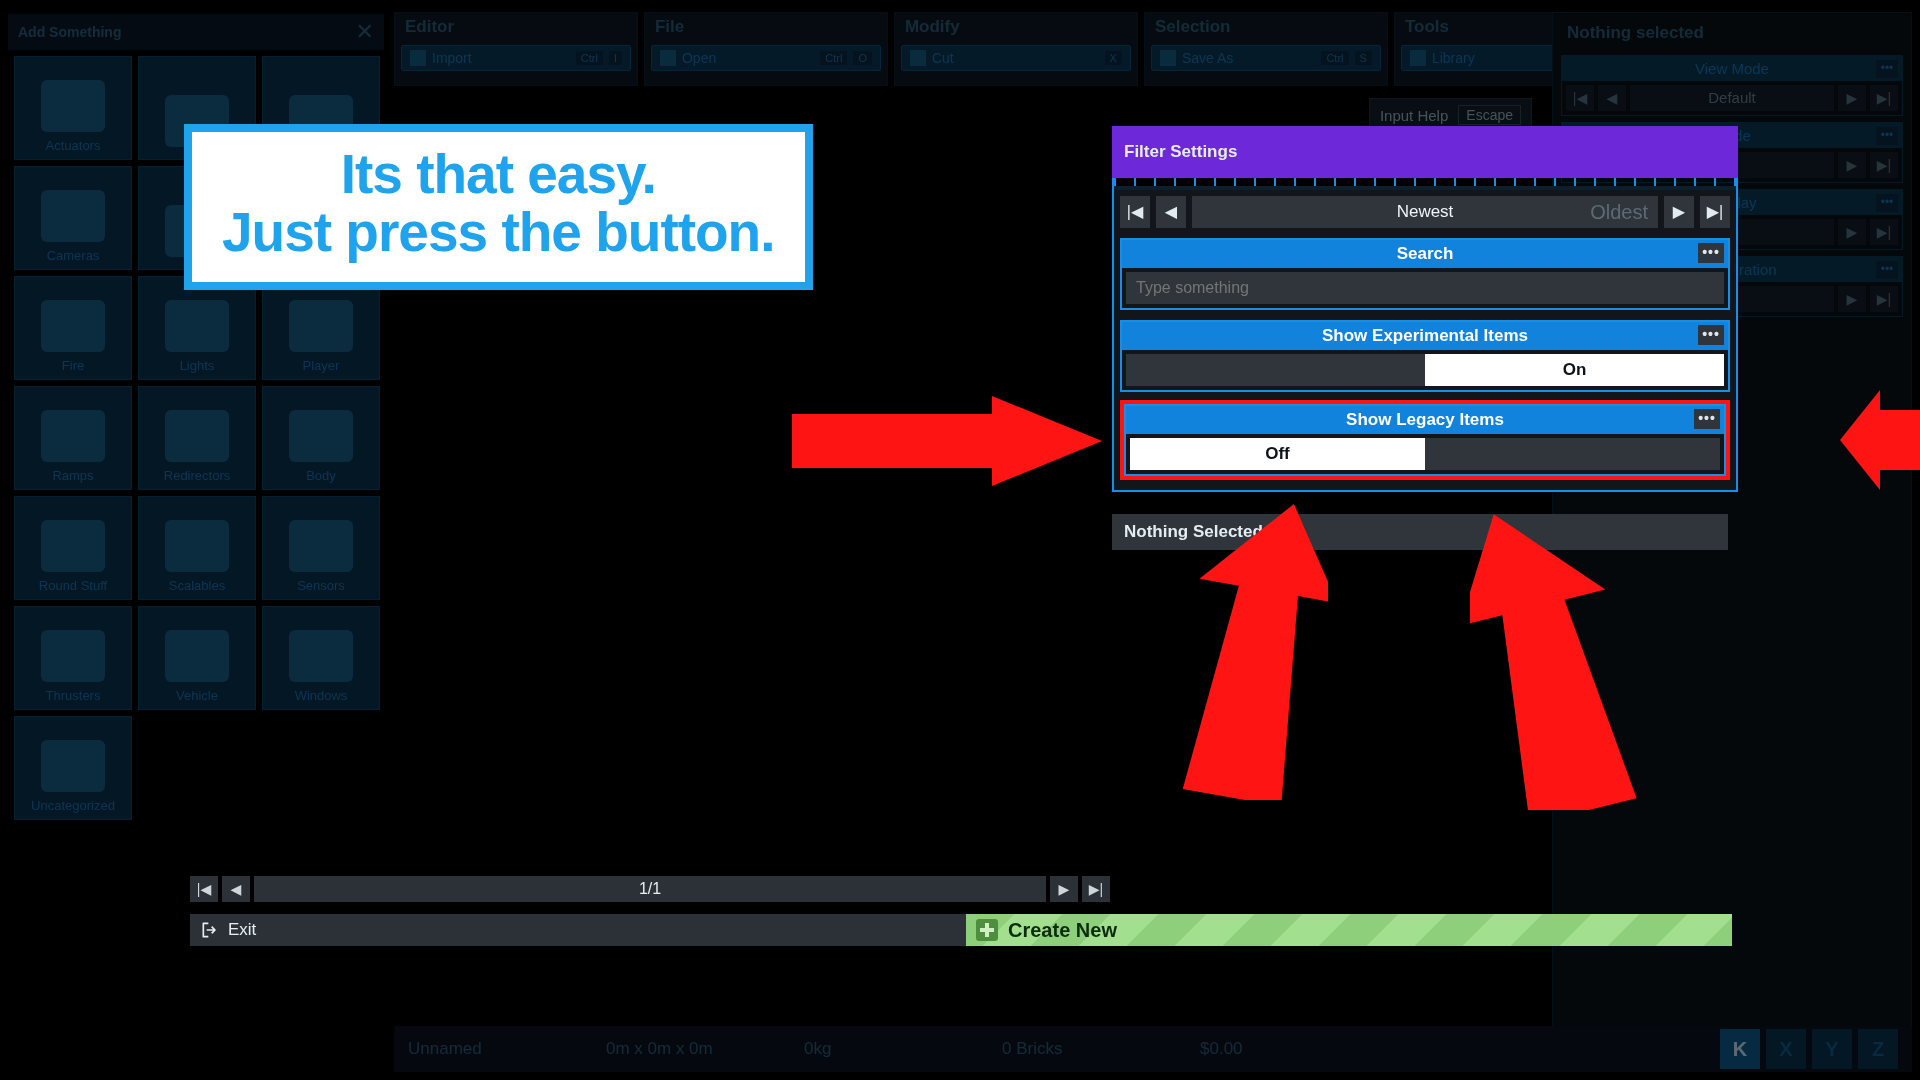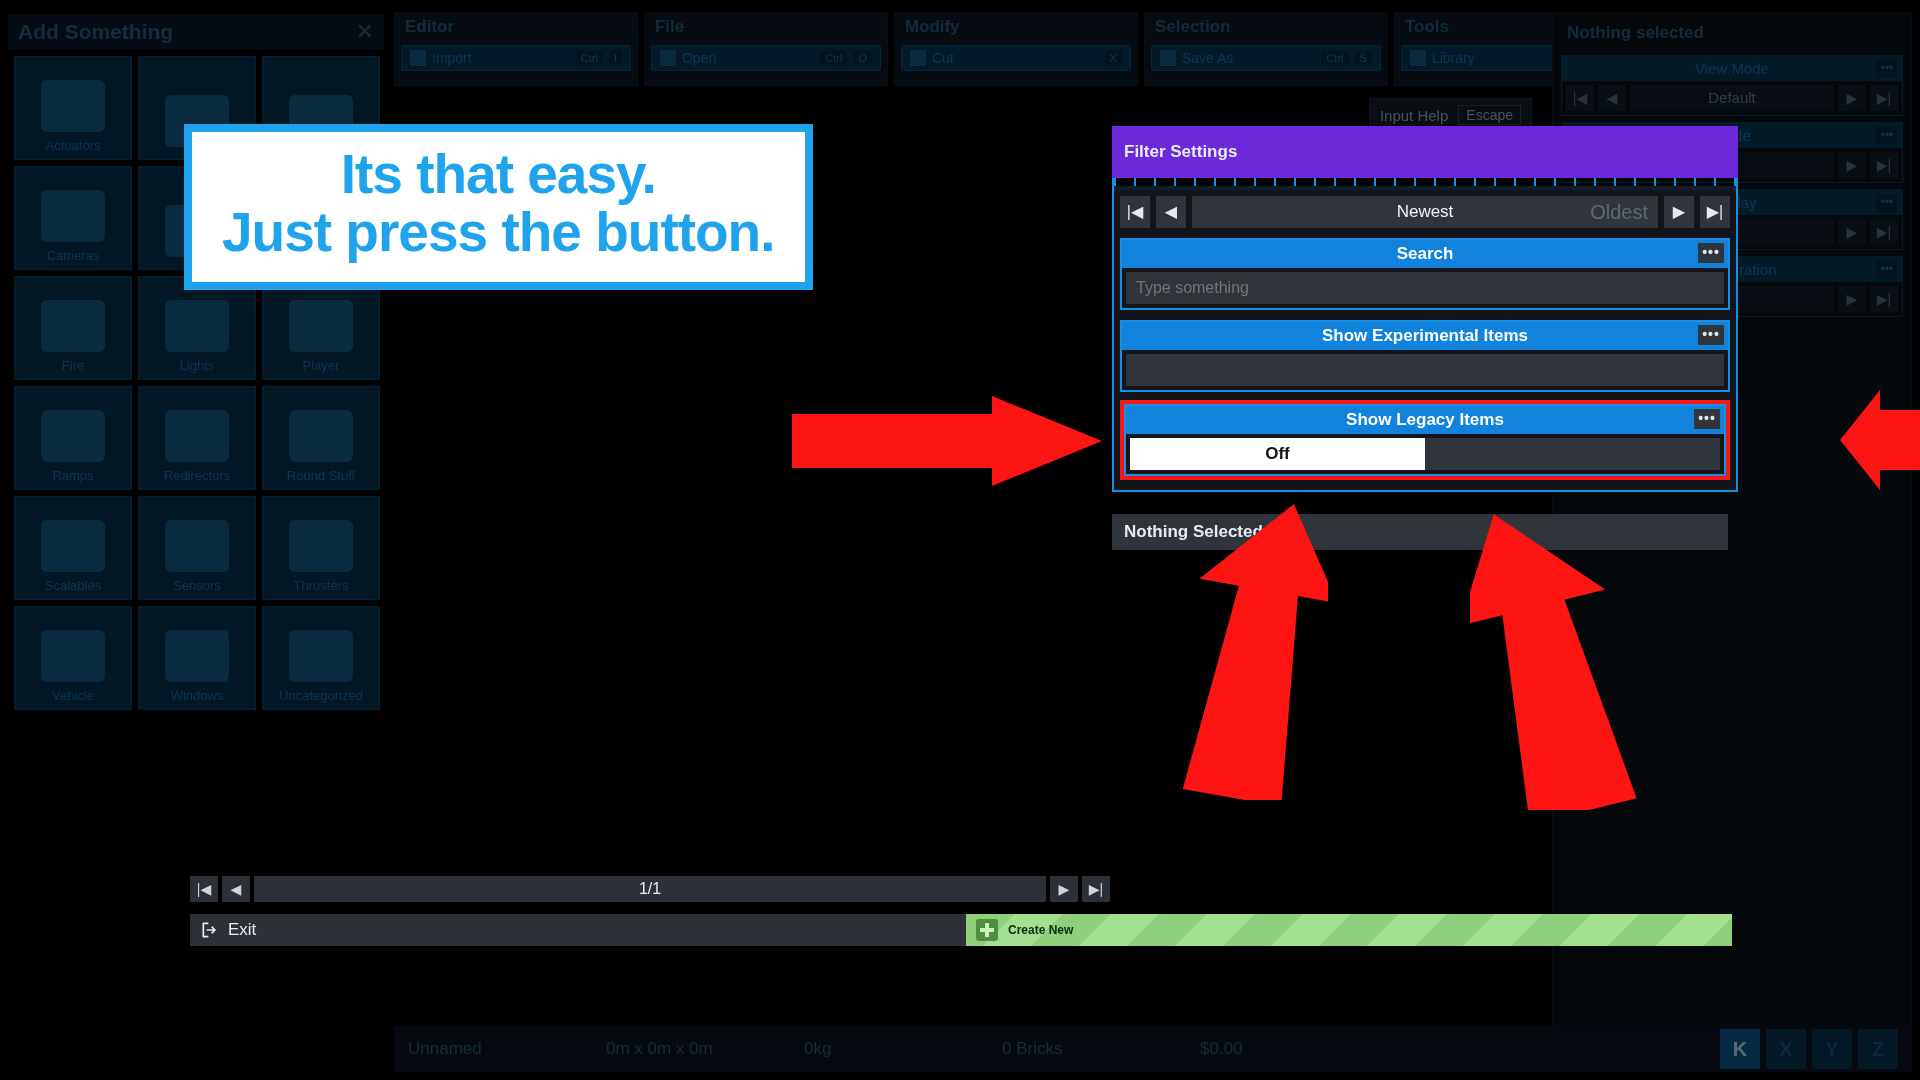--- a/index.html
+++ b/index.html
@@ -24,36 +24,36 @@
   .insp-sec { border:1px solid #0b3c58; margin:6px 4px; }
   .insp-sec-hdr { background:#0b3c58; color:#1579c0; font-size:15px; text-align:center; padding:4px 0; position:relative; }
   .insp-more { position:absolute; right:4px; top:4px; width:22px; height:18px; background:#0b2b40; color:#1579c0; text-align:center; font-size:12px; line-height:16px; }
   .nav-bar { display:flex; align-items:center; gap:4px; padding:4px; }
   .nav-btn { width:28px; height:26px; background:#13202c; color:#5a7388; text-align:center; line-height:26px; font-size:14px; }
   .nav-mid { flex:1; height:26px; background:#13202c; color:#6c879b; text-align:center; line-height:26px; font-size:15px; }
 
   
   .left-panel { position:absolute; top:14px; left:8px; width:376px; height:690px; z-index:2; }
   .left-hdr { height:36px; display:flex; align-items:center; padding:0 10px; background:#0c1a28; }
-  .left-hdr-title { flex:1; color:#2e6283; font-size:21px; font-weight:600; }
+  .left-hdr-title { flex:1; color:#2e6283; font-size:14px; font-weight:600; }
   .close-x { color:#2e6283; font-size:22px; }
   .cat-grid { display:grid; grid-template-columns:repeat(3,118px); grid-auto-rows:104px; gap:6px; padding:6px; }
   .cat-item { background:#0b3352; border:1px solid #0b4a72; display:flex; flex-direction:column; align-items:center; justify-content:flex-end; padding-bottom:6px; }
   .cat-icon { width:64px; height:52px; background:#1a608c; margin-top:8px; border-radius:6px; }
   .cat-label { color:#1a77b8; font-size:13px; margin-top:6px; text-align:center; }
 
   
   .pager { position:absolute; left:190px; width:920px; top:876px; height:30px; display:flex; gap:4px; z-index:20; }
   .pager .nav-btn { background:#2b3136; color:#cfd6db; }
   .pager .nav-mid { background:#2b3136; color:#e6eef4; font-size:16px; }
   .bottom-row { position:absolute; left:190px; top:914px; width:1542px; height:32px; display:flex; z-index:20; }
   .exit-btn { flex:0 0 776px; background:#2b3136; display:flex; align-items:center; padding:0 10px; gap:8px; }
   .exit-btn .lbl { color:#e6eef4; font-size:17px; }
   .create-btn { flex:1; background: repeating-linear-gradient(135deg,#8dcf7a 0 34px,#a2e08f 34px 68px); display:flex; align-items:center; padding:0 10px; gap:10px; }
-  .create-btn .lbl { color:#0e2c0d; font-size:12px; font-weight:600; }
+  .create-btn .lbl { color:#0e2c0d; font-size:20px; font-weight:600; }
   .create-icon { width:22px; height:22px; background:#4d8f3e; border-radius:3px; position:relative; }
   .create-icon::before,.create-icon::after{content:"";position:absolute;background:#cfeec1;}
   .create-icon::before{left:9px;top:4px;width:4px;height:14px;}
   .create-icon::after{left:4px;top:9px;width:14px;height:4px;}
 
   
   .status { position:absolute; left:394px; right:8px; bottom:8px; height:46px; background:#0c1622; display:flex; align-items:center; gap:18px; padding:0 14px; z-index:2; }
   .status .field { color:#2b5f7e; font-size:17px; flex:0 0 180px; }
   .axis-icons { margin-left:auto; display:flex; gap:6px; }
   .axis { width:40px; height:40px; background:#0b3352; color:#0f5e90; font-size:20px; font-weight:700; text-align:center; line-height:40px; }
@@ -150,20 +150,24 @@
         <div class="cat-icon"></div>
         <div class="cat-label">Player</div>
       </div>
       <div class="cat-item">
         <div class="cat-icon"></div>
         <div class="cat-label">Ramps</div>
       </div>
       <div class="cat-item">
         <div class="cat-icon"></div>
         <div class="cat-label">Redirectors</div>
+      </div>
+      <div class="cat-item">
+        <div class="cat-icon"></div>
+        <div class="cat-label">Body</div>
       </div>
       <div class="cat-item">
         <div class="cat-icon"></div>
         <div class="cat-label">Round Stuff</div>
       </div>
       <div class="cat-item">
         <div class="cat-icon"></div>
         <div class="cat-label">Scalables</div>
       </div>
       <div class="cat-item">
@@ -361,20 +365,21 @@
       </div>
     </div>
 
     <div class="blue-section">
       <div class="blue-hdr">
         <span>Show Experimental Items</span>
         <div class="blue-more">•••</div>
       </div>
       <div class="toggle-row">
         <div class="toggle-half off"></div>
+        <div class="toggle-half on">On</div>
       </div>
     </div>
 
     <div class="highlight-red">
       <div class="blue-section">
         <div class="blue-hdr">
           <span>Show Legacy Items</span>
           <div class="blue-more">•••</div>
         </div>
         <div class="toggle-row">

